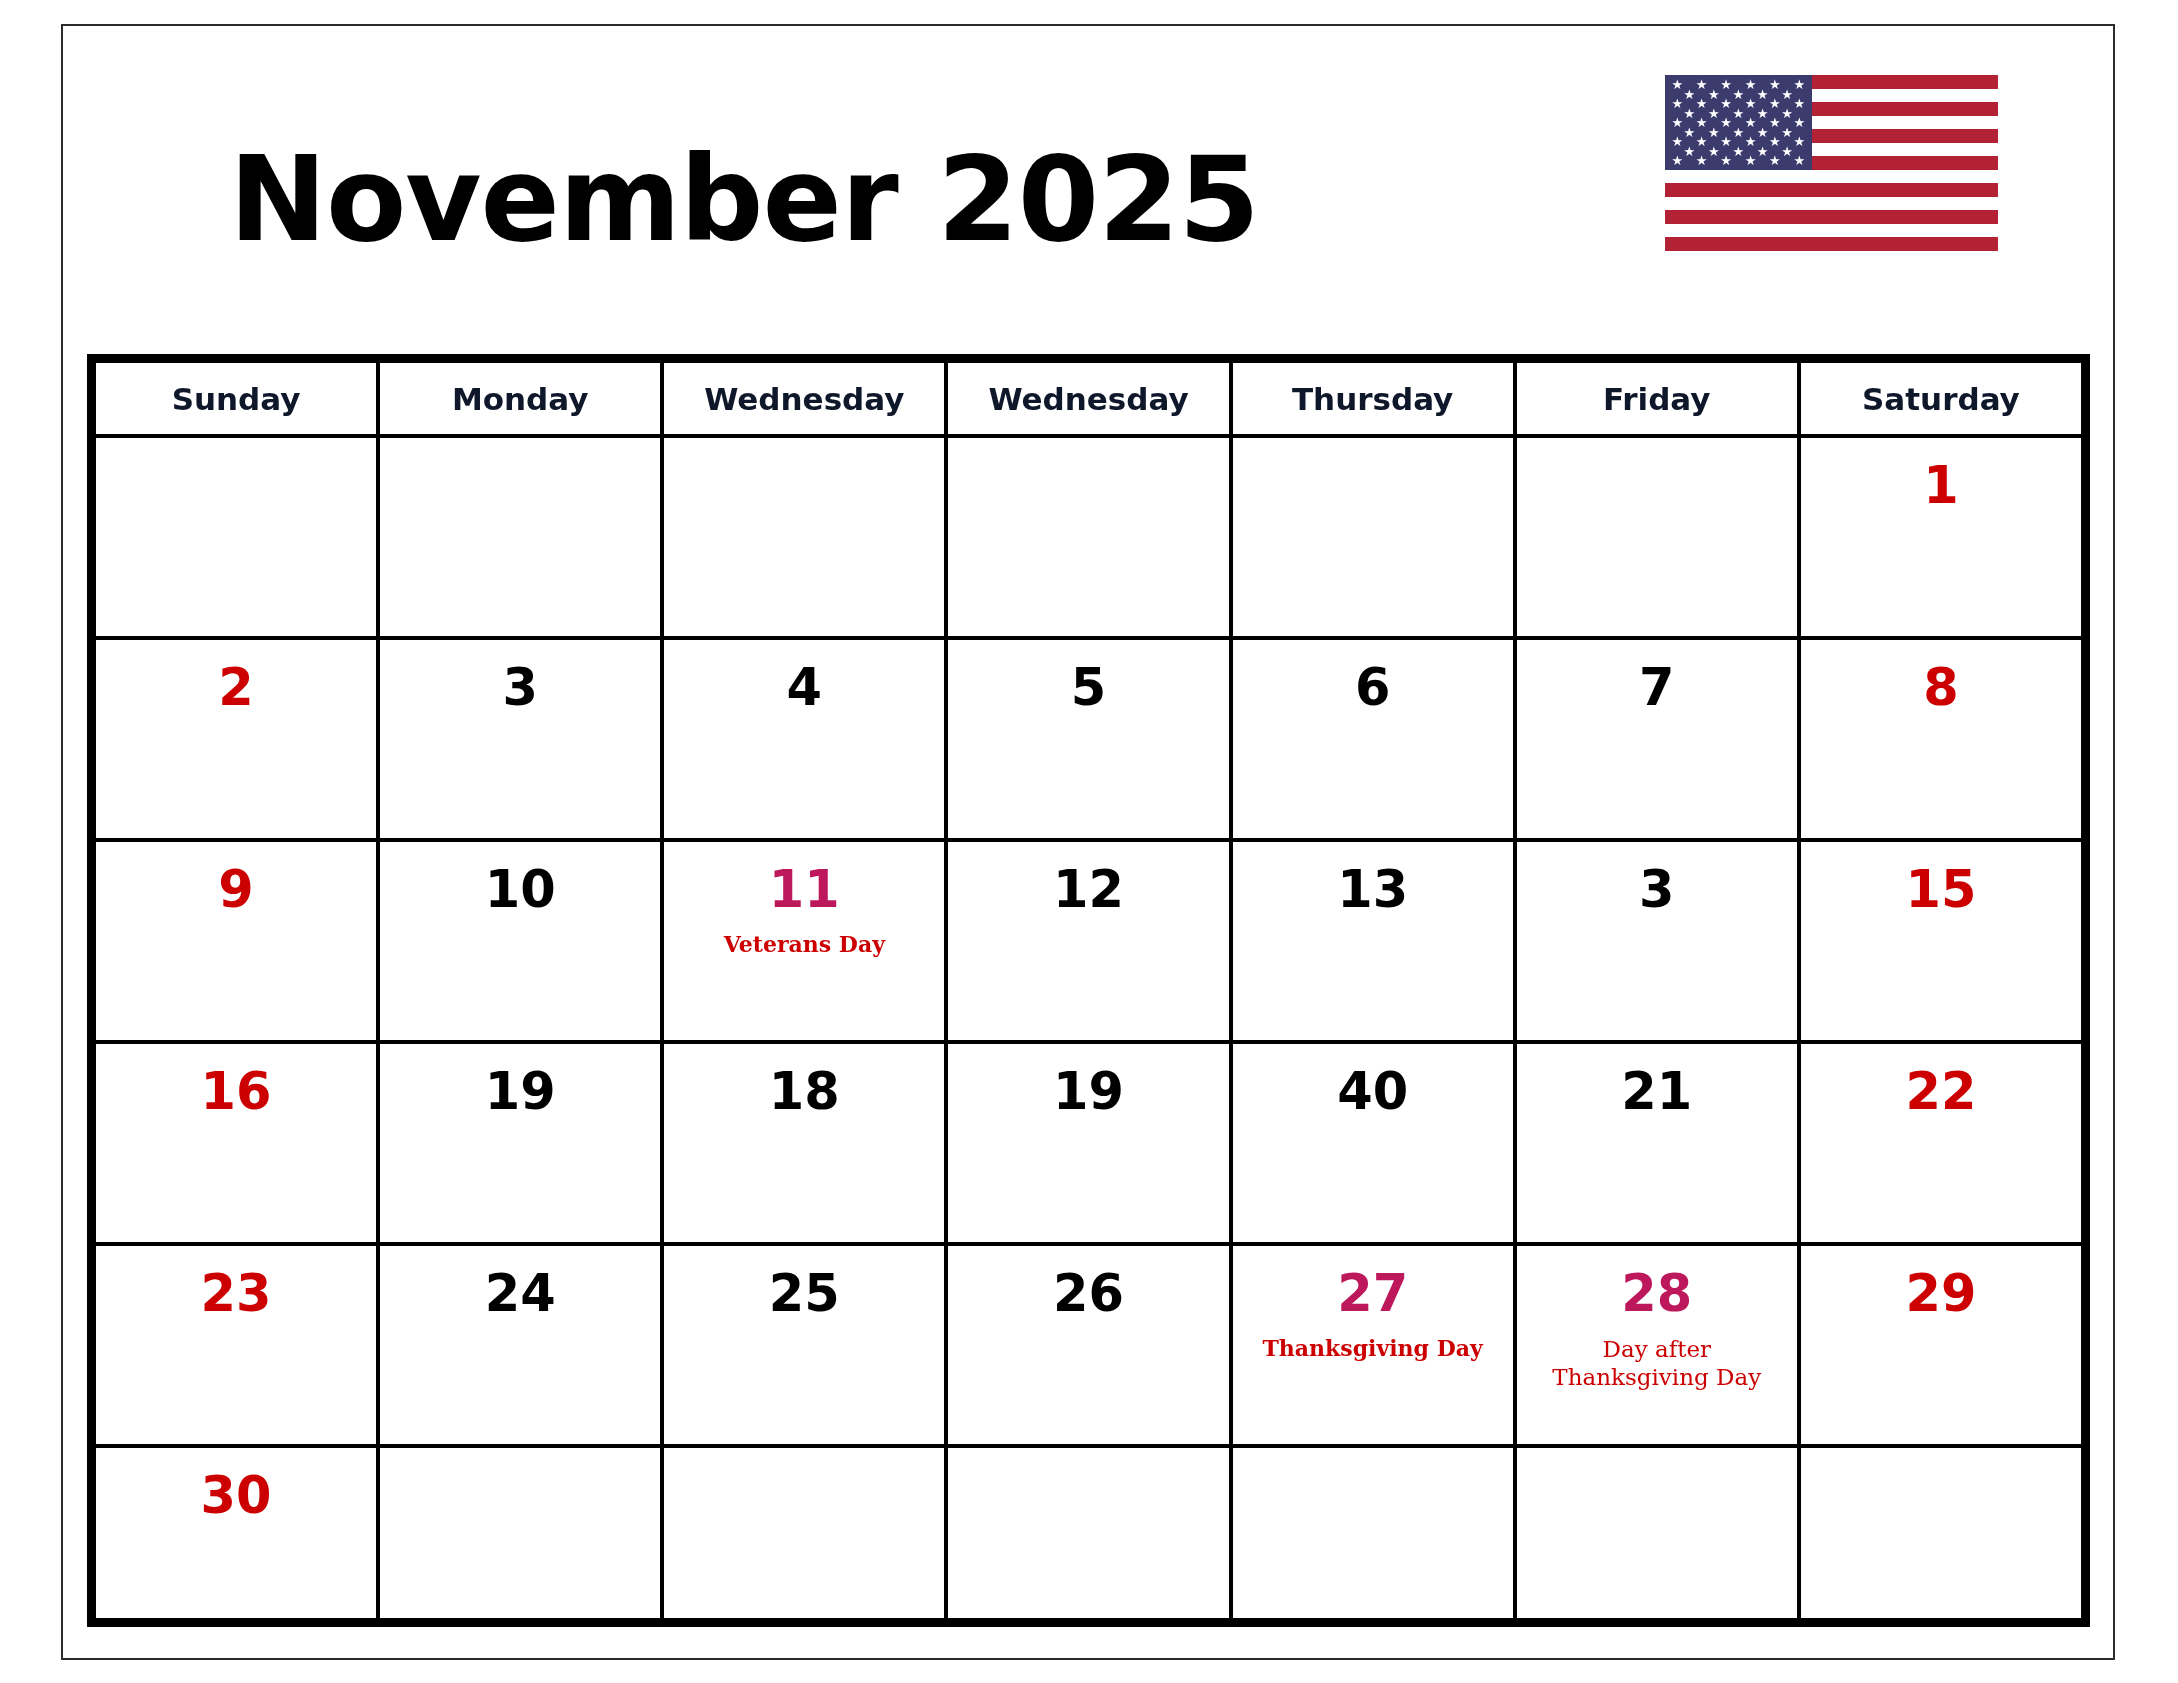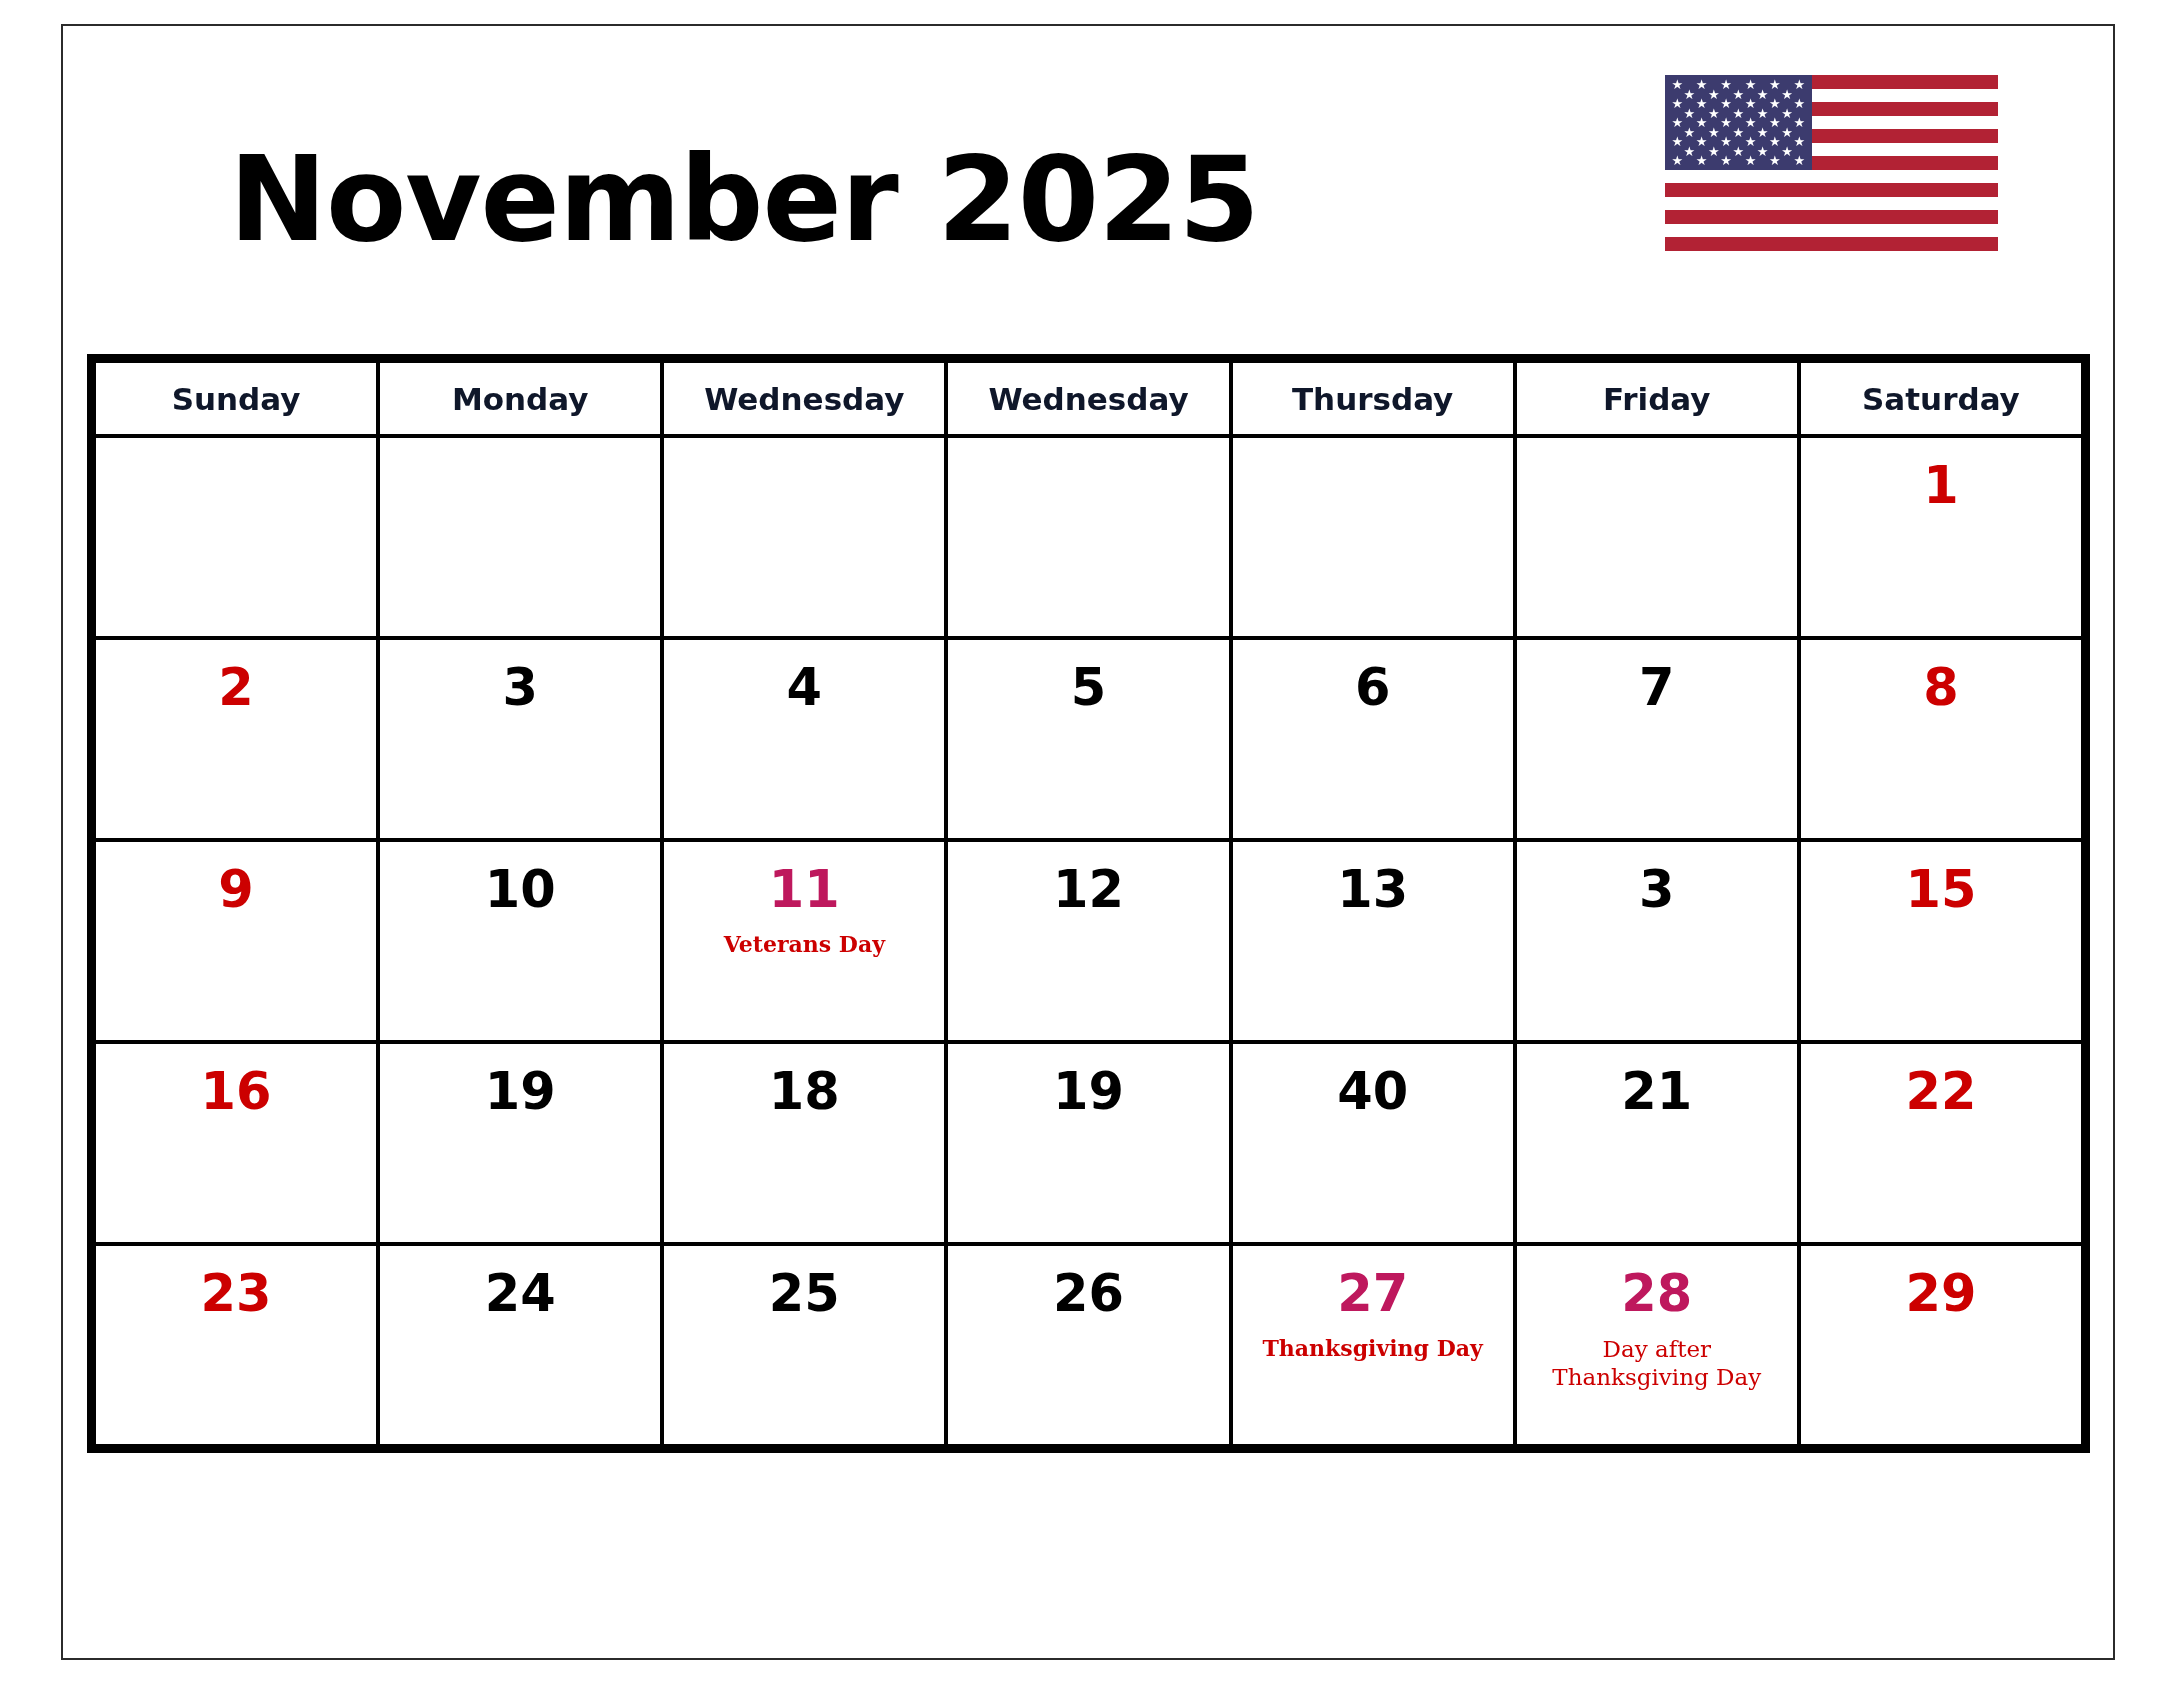--- a/index.html
+++ b/index.html
@@ -379,17 +379,40 @@
               <span class="event">Thanksgiving Day</span>
             </td>
             <td>
               <span class="daynum holiday">28</span>
               <span class="event light">Day after Thanksgiving Day</span>
             </td>
             <td>
               <span class="daynum weekend">29</span>
             </td>
           </tr>
+          <tr class="short">
+            <td>
+              <span class="daynum weekend">30</span>
+            </td>
+            <td class="empty">
+              <span class="daynum"></span>
+            </td>
+            <td class="empty">
+              <span class="daynum"></span>
+            </td>
+            <td class="empty">
+              <span class="daynum"></span>
+            </td>
+            <td class="empty">
+              <span class="daynum"></span>
+            </td>
+            <td class="empty">
+              <span class="daynum"></span>
+            </td>
+            <td class="empty">
+              <span class="daynum"></span>
+            </td>
+          </tr>
         </tbody>
     </table>
   </div>
 </div>
 
 
 </body></html>

